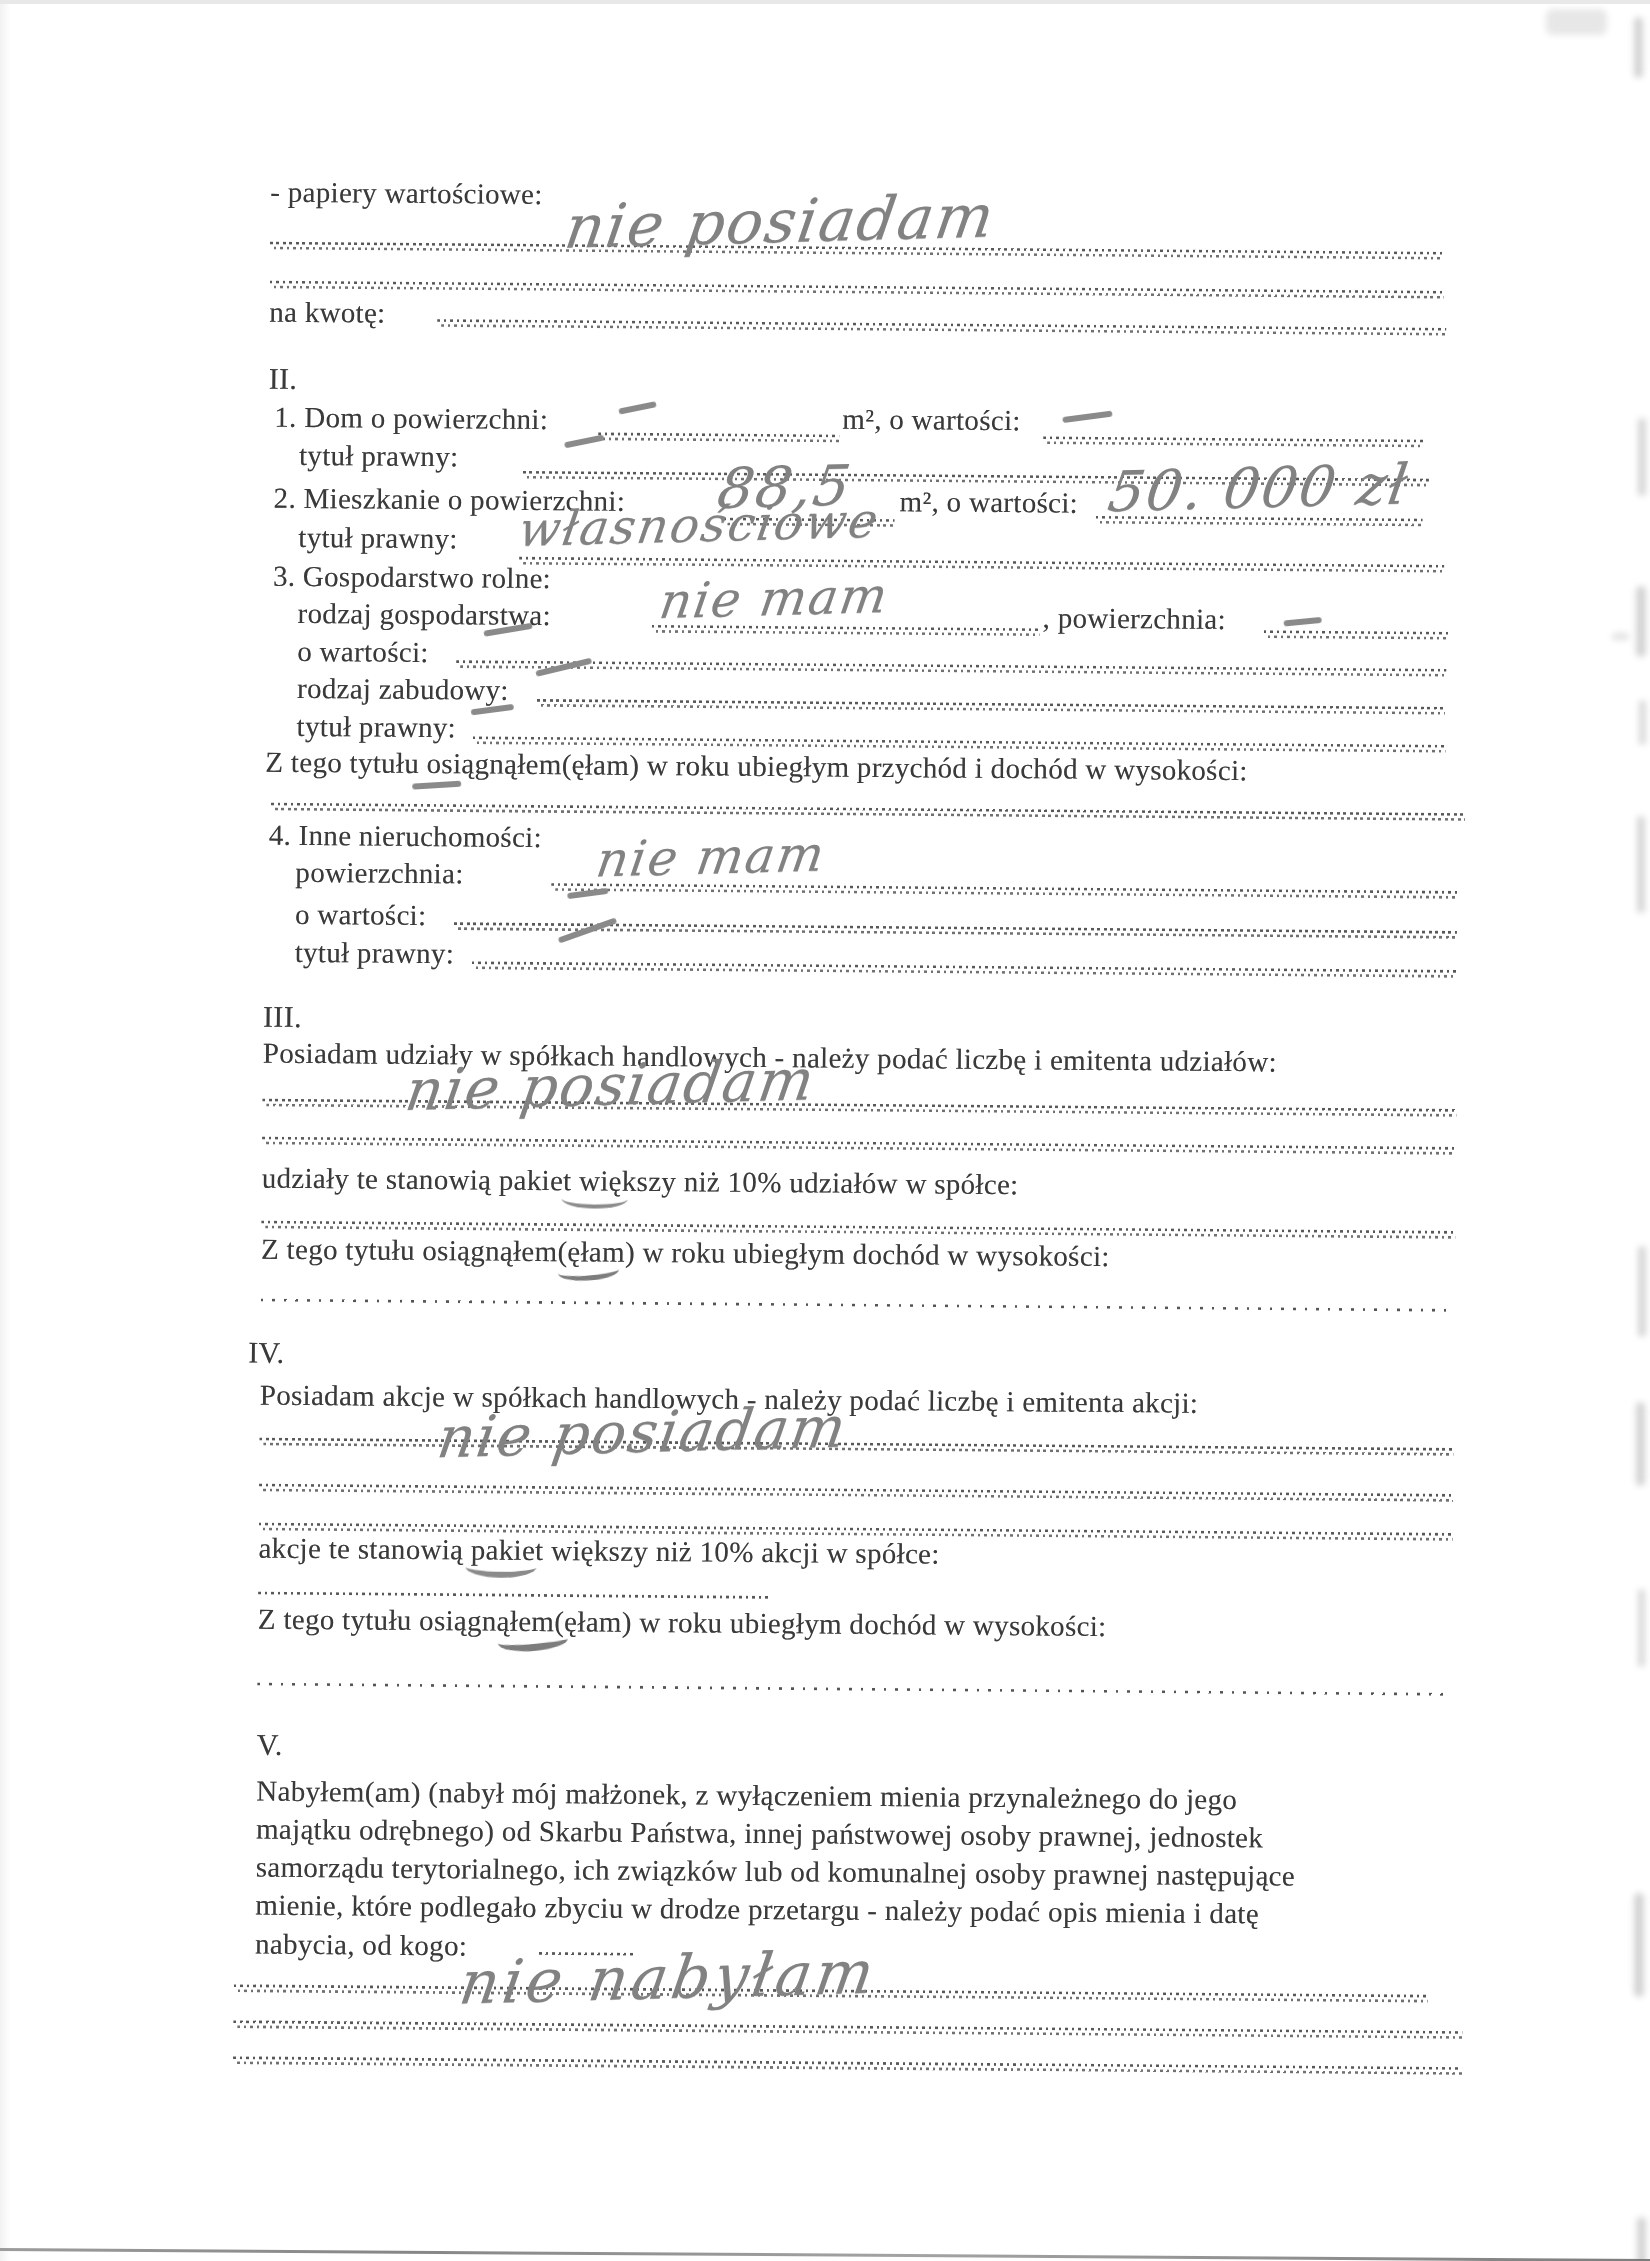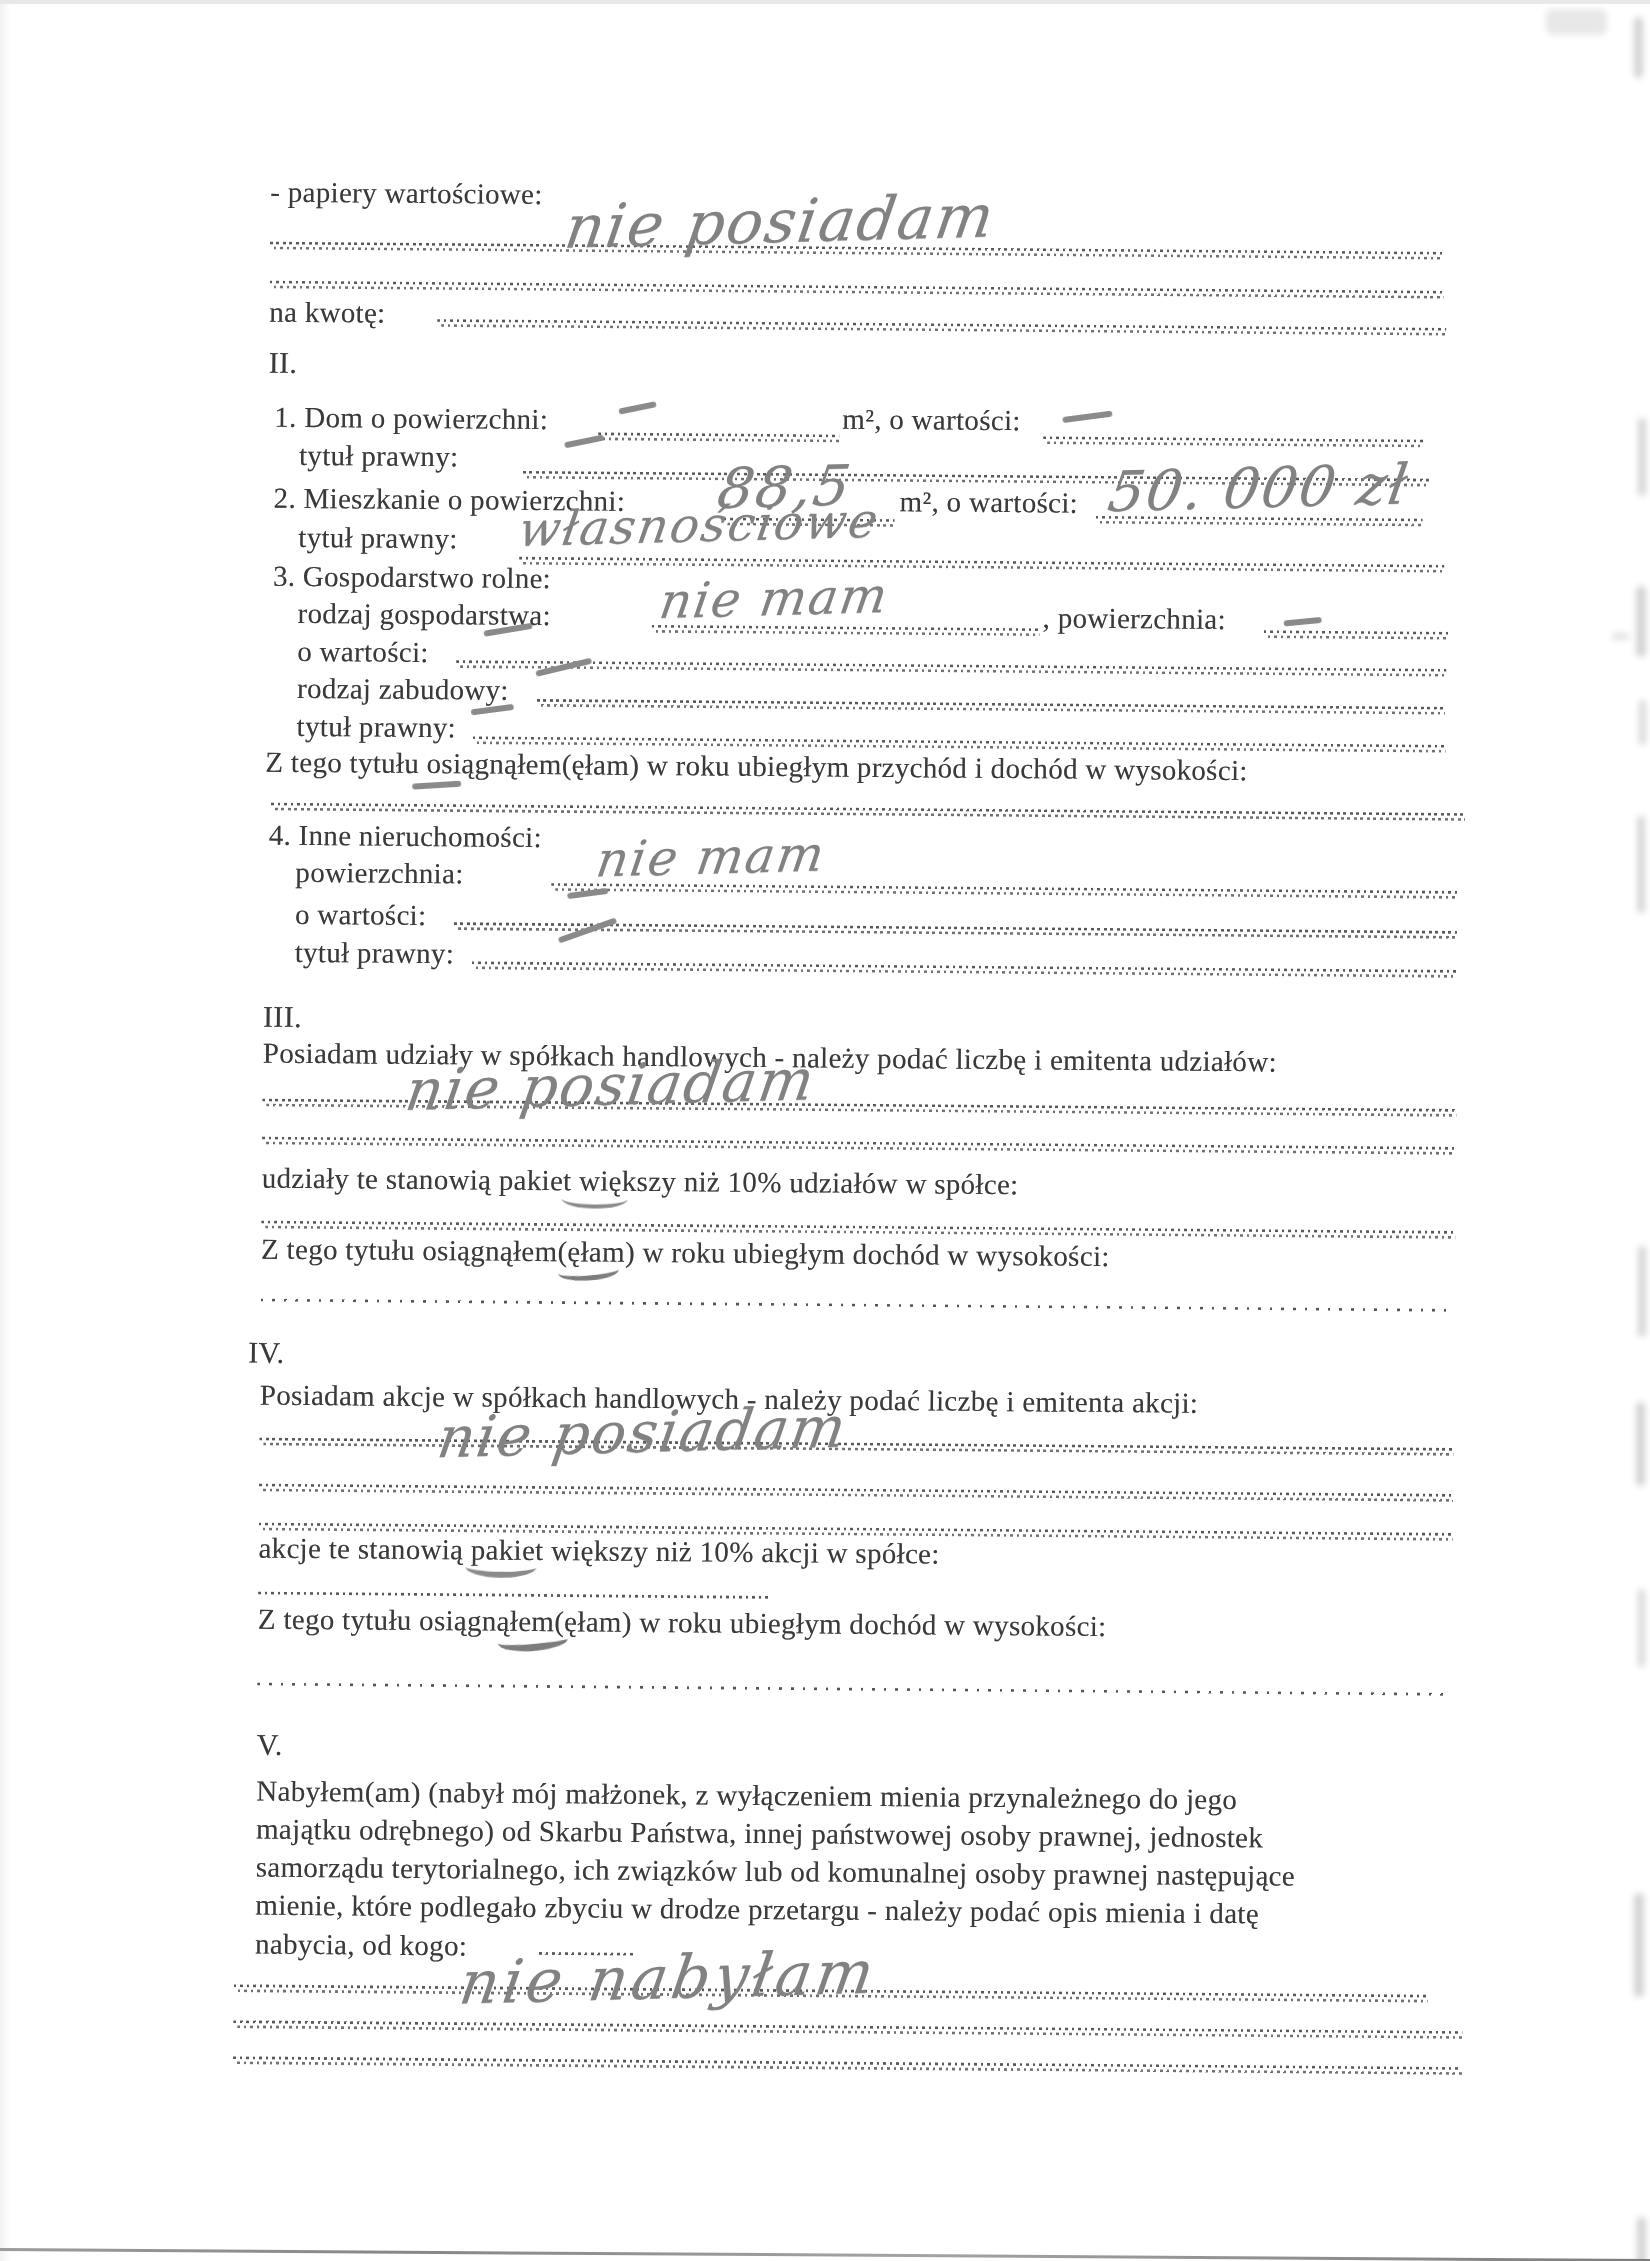--- a/index.html
+++ b/index.html
@@ -68,21 +68,21 @@
 <div id="page">
   <div id="content">
 
     <div class="ptext" style="left:272px;top:170px">- papiery wartościowe:</div>
     <div class="hand" style="left:569px;top:176px;font-size:60px">nie posiadam</div>
     <div class="dots" style="left:272px;top:236px;width:1174px"></div>
     <div class="dots" style="left:272px;top:275px;width:1174px"></div>
     <div class="ptext" style="left:272px;top:290px">na kwotę:</div>
     <div class="dots" style="left:440px;top:312px;width:1009px"></div>
 
-    <div class="ptext heading" style="left:272px;top:340px">II.</div>
+    <div class="ptext heading" style="left:272px;top:356px">II.</div>
 
     <div class="ptext" style="left:278px;top:395px">1. Dom o powierzchni:</div>
     <div class="dash" style="left:622px;top:396px;width:38px;transform:rotate(-12deg)"></div>
     <div class="dots" style="left:602px;top:424px;width:241px"></div>
     <div class="ptext" style="left:846px;top:392px">m², o wartości:</div>
     <div class="dash" style="left:1066px;top:401px;width:50px;transform:rotate(-8deg)"></div>
     <div class="dots" style="left:1047px;top:424px;width:380px"></div>
     <div class="ptext" style="left:303px;top:433px">tytuł prawny:</div>
     <div class="dash" style="left:568px;top:430px;width:40px;transform:rotate(-12deg)"></div>
     <div class="dots" style="left:527px;top:463px;width:906px"></div>

